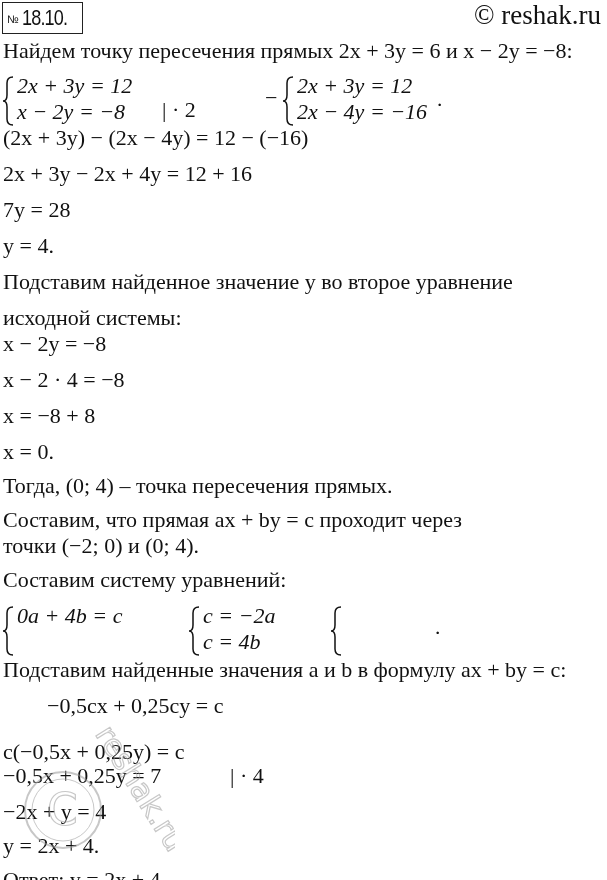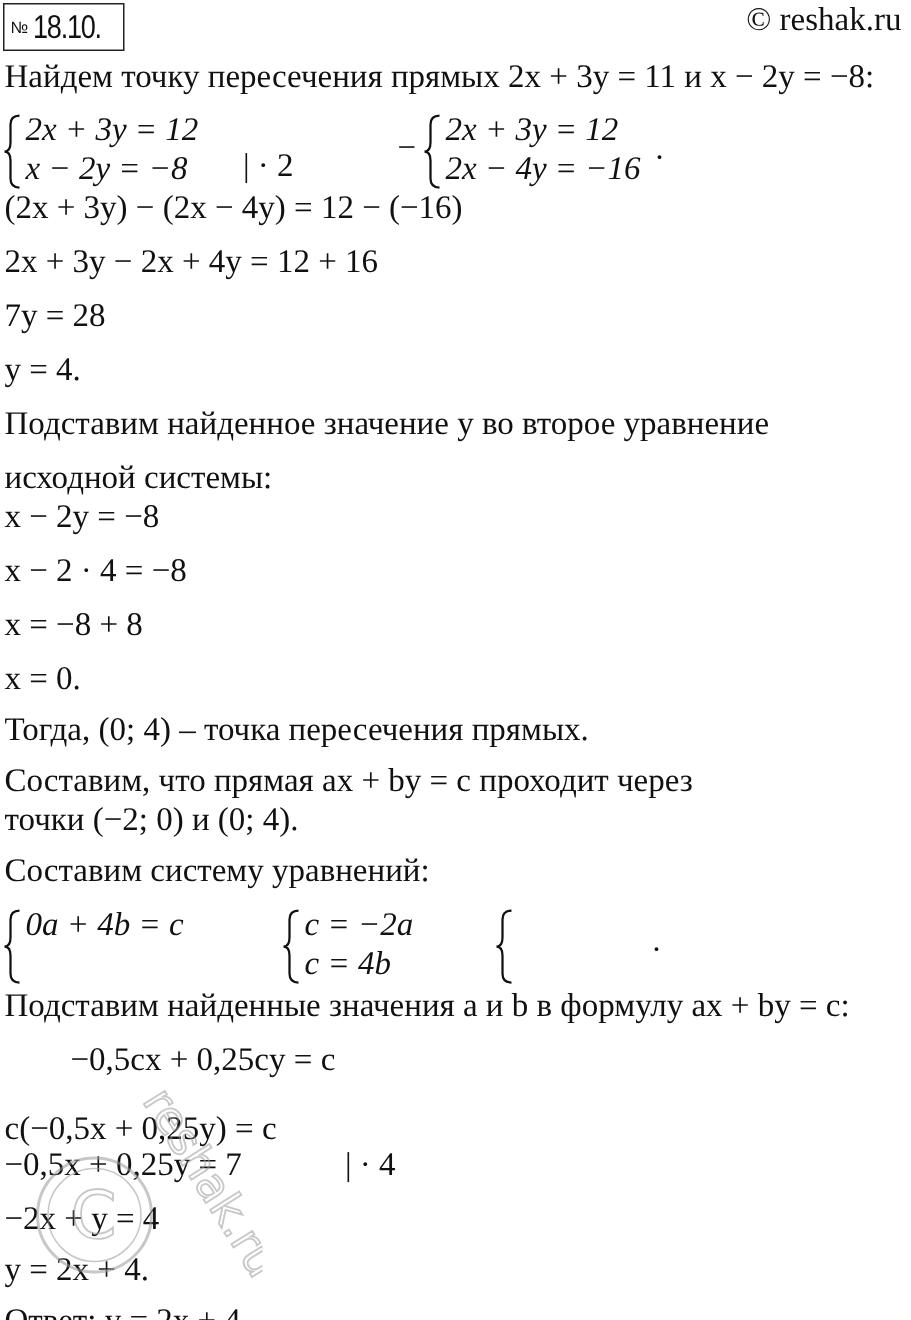--- a/index.html
+++ b/index.html
@@ -10,21 +10,21 @@
   }
   .header { position: absolute; left: 0; top: 0; width: 607px; height: 36px; }
   .num-box {
     position: absolute; left: 2px; top: 2px; height: 30px;
     border: 1.5px solid #222; padding: 0 5px 0 4px;
     display: flex; align-items: center;
     font-family: "Liberation Sans", "DejaVu Sans", sans-serif;
   }
   .num-sign { font-size: 11px; margin-right: 3px; position: relative; top: 1px; }
   .num-val { font-size: 22px; letter-spacing: -1px; transform: scaleX(0.82); transform-origin: left center; display: inline-block; }
-  .copyright { position: absolute; right: 6px; top: 0px; font-size: 22px; }
+  .copyright { position: absolute; right: 6px; top: 0px; font-size: 27px; }
   .line { position: absolute; left: 3px; white-space: nowrap; line-height: 28px; }
   .sys { position: absolute; left: 0; height: 52px; }
   .sys .brace {
     position: absolute; left: 0; top: 0; width: 14px; height: 52px;
   }
   .sys .rows { position: absolute; left: 15px; top: -2px; line-height: 26px; white-space: nowrap; }
   .minus-sign { position: absolute; font-size: 22px; }
   .dot-mark { position: absolute; font-size: 22px; }
   .mult { position: absolute; white-space: nowrap; }
   .watermark {
@@ -36,21 +36,21 @@
 <body>
 
 <div class="header">
   <div class="num-box">
     <span class="num-sign">№</span>
     <span class="num-val">18.10.</span>
   </div>
   <div class="copyright">© reshak.ru</div>
 </div>
 
-<div class="line" style="top:37px;">Найдем точку пересечения прямых 2x + 3y = 11 и x − 2y = −8:</div>
+<div class="line" style="top:37px;">Найдем точку пересечения прямых 2x + 3y = 6 и x − 2y = −8:</div>
 
 <div class="sys" style="top:75px; left:2px; width:200px;">
   <svg class="brace" viewBox="0 0 14 52">
     <path d="M11 2 Q5 2 5 8 L5 20 Q5 26 1 26 Q5 26 5 32 L5 44 Q5 50 11 50" fill="none" stroke="#111" stroke-width="1.5"></path>
   </svg>
   <div class="rows">
     <div style="font-style:italic;">2x + 3y = 12</div>
     <div style="font-style:italic;">x − 2y = −8</div>
   </div>
 </div>

